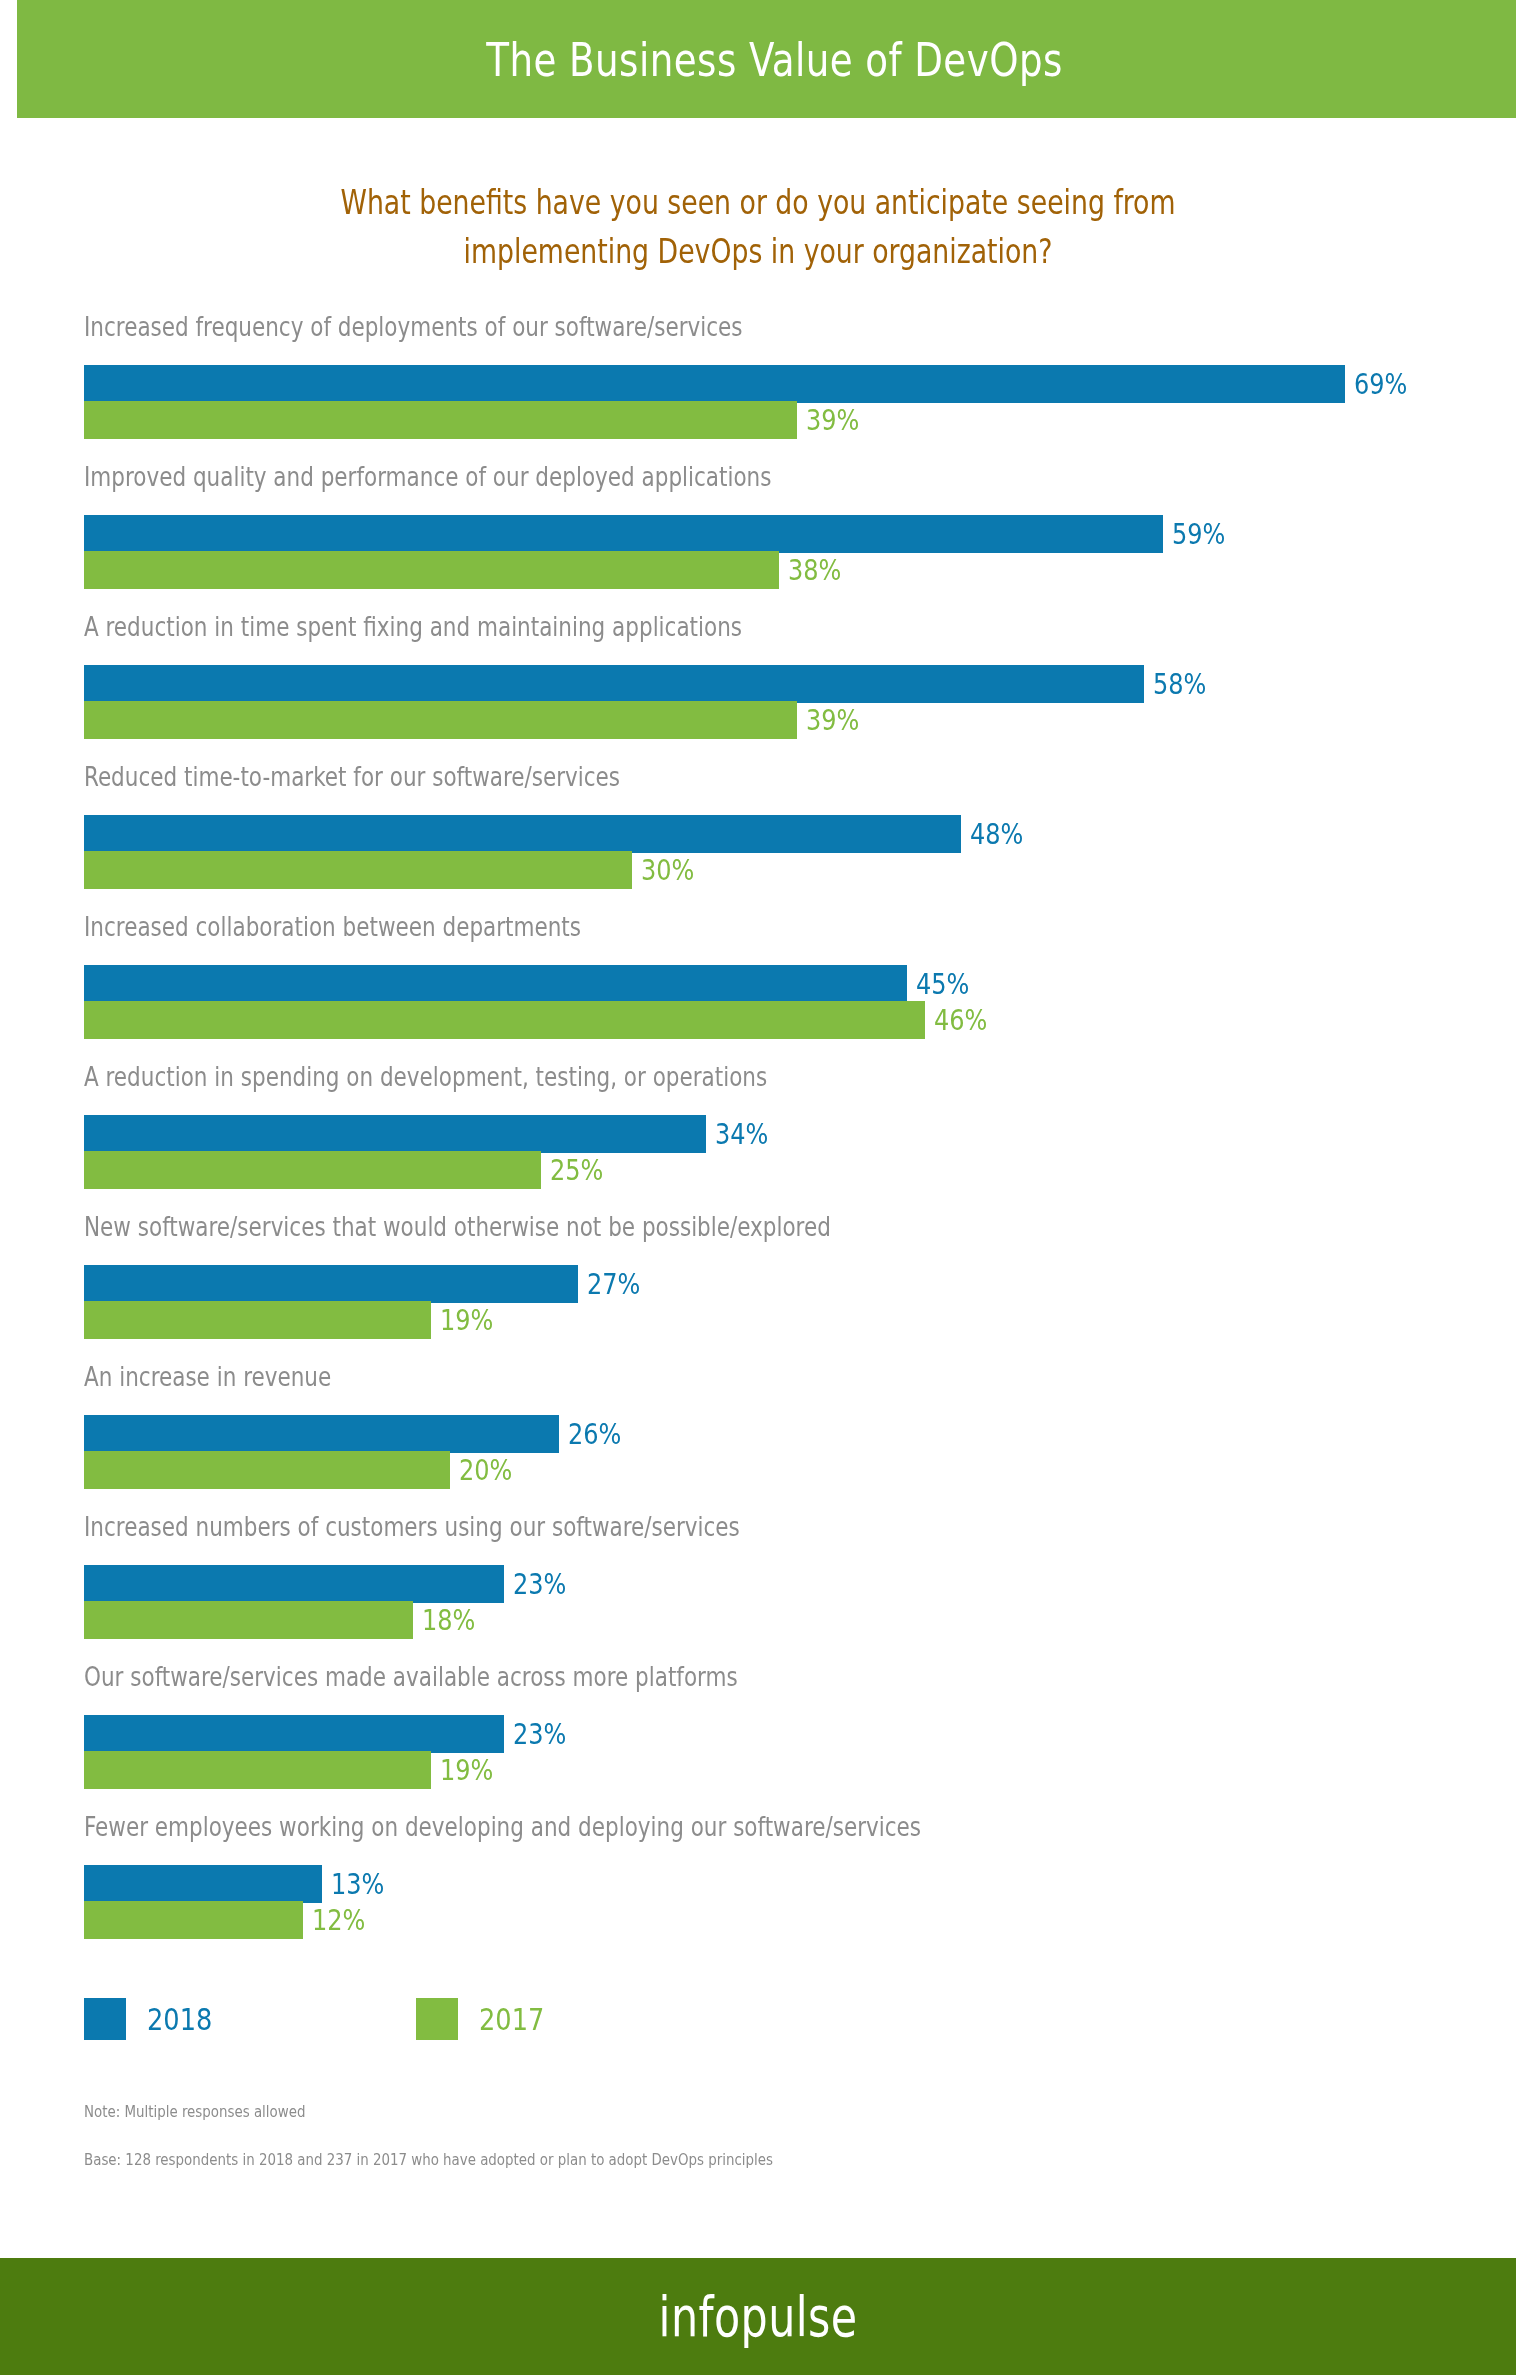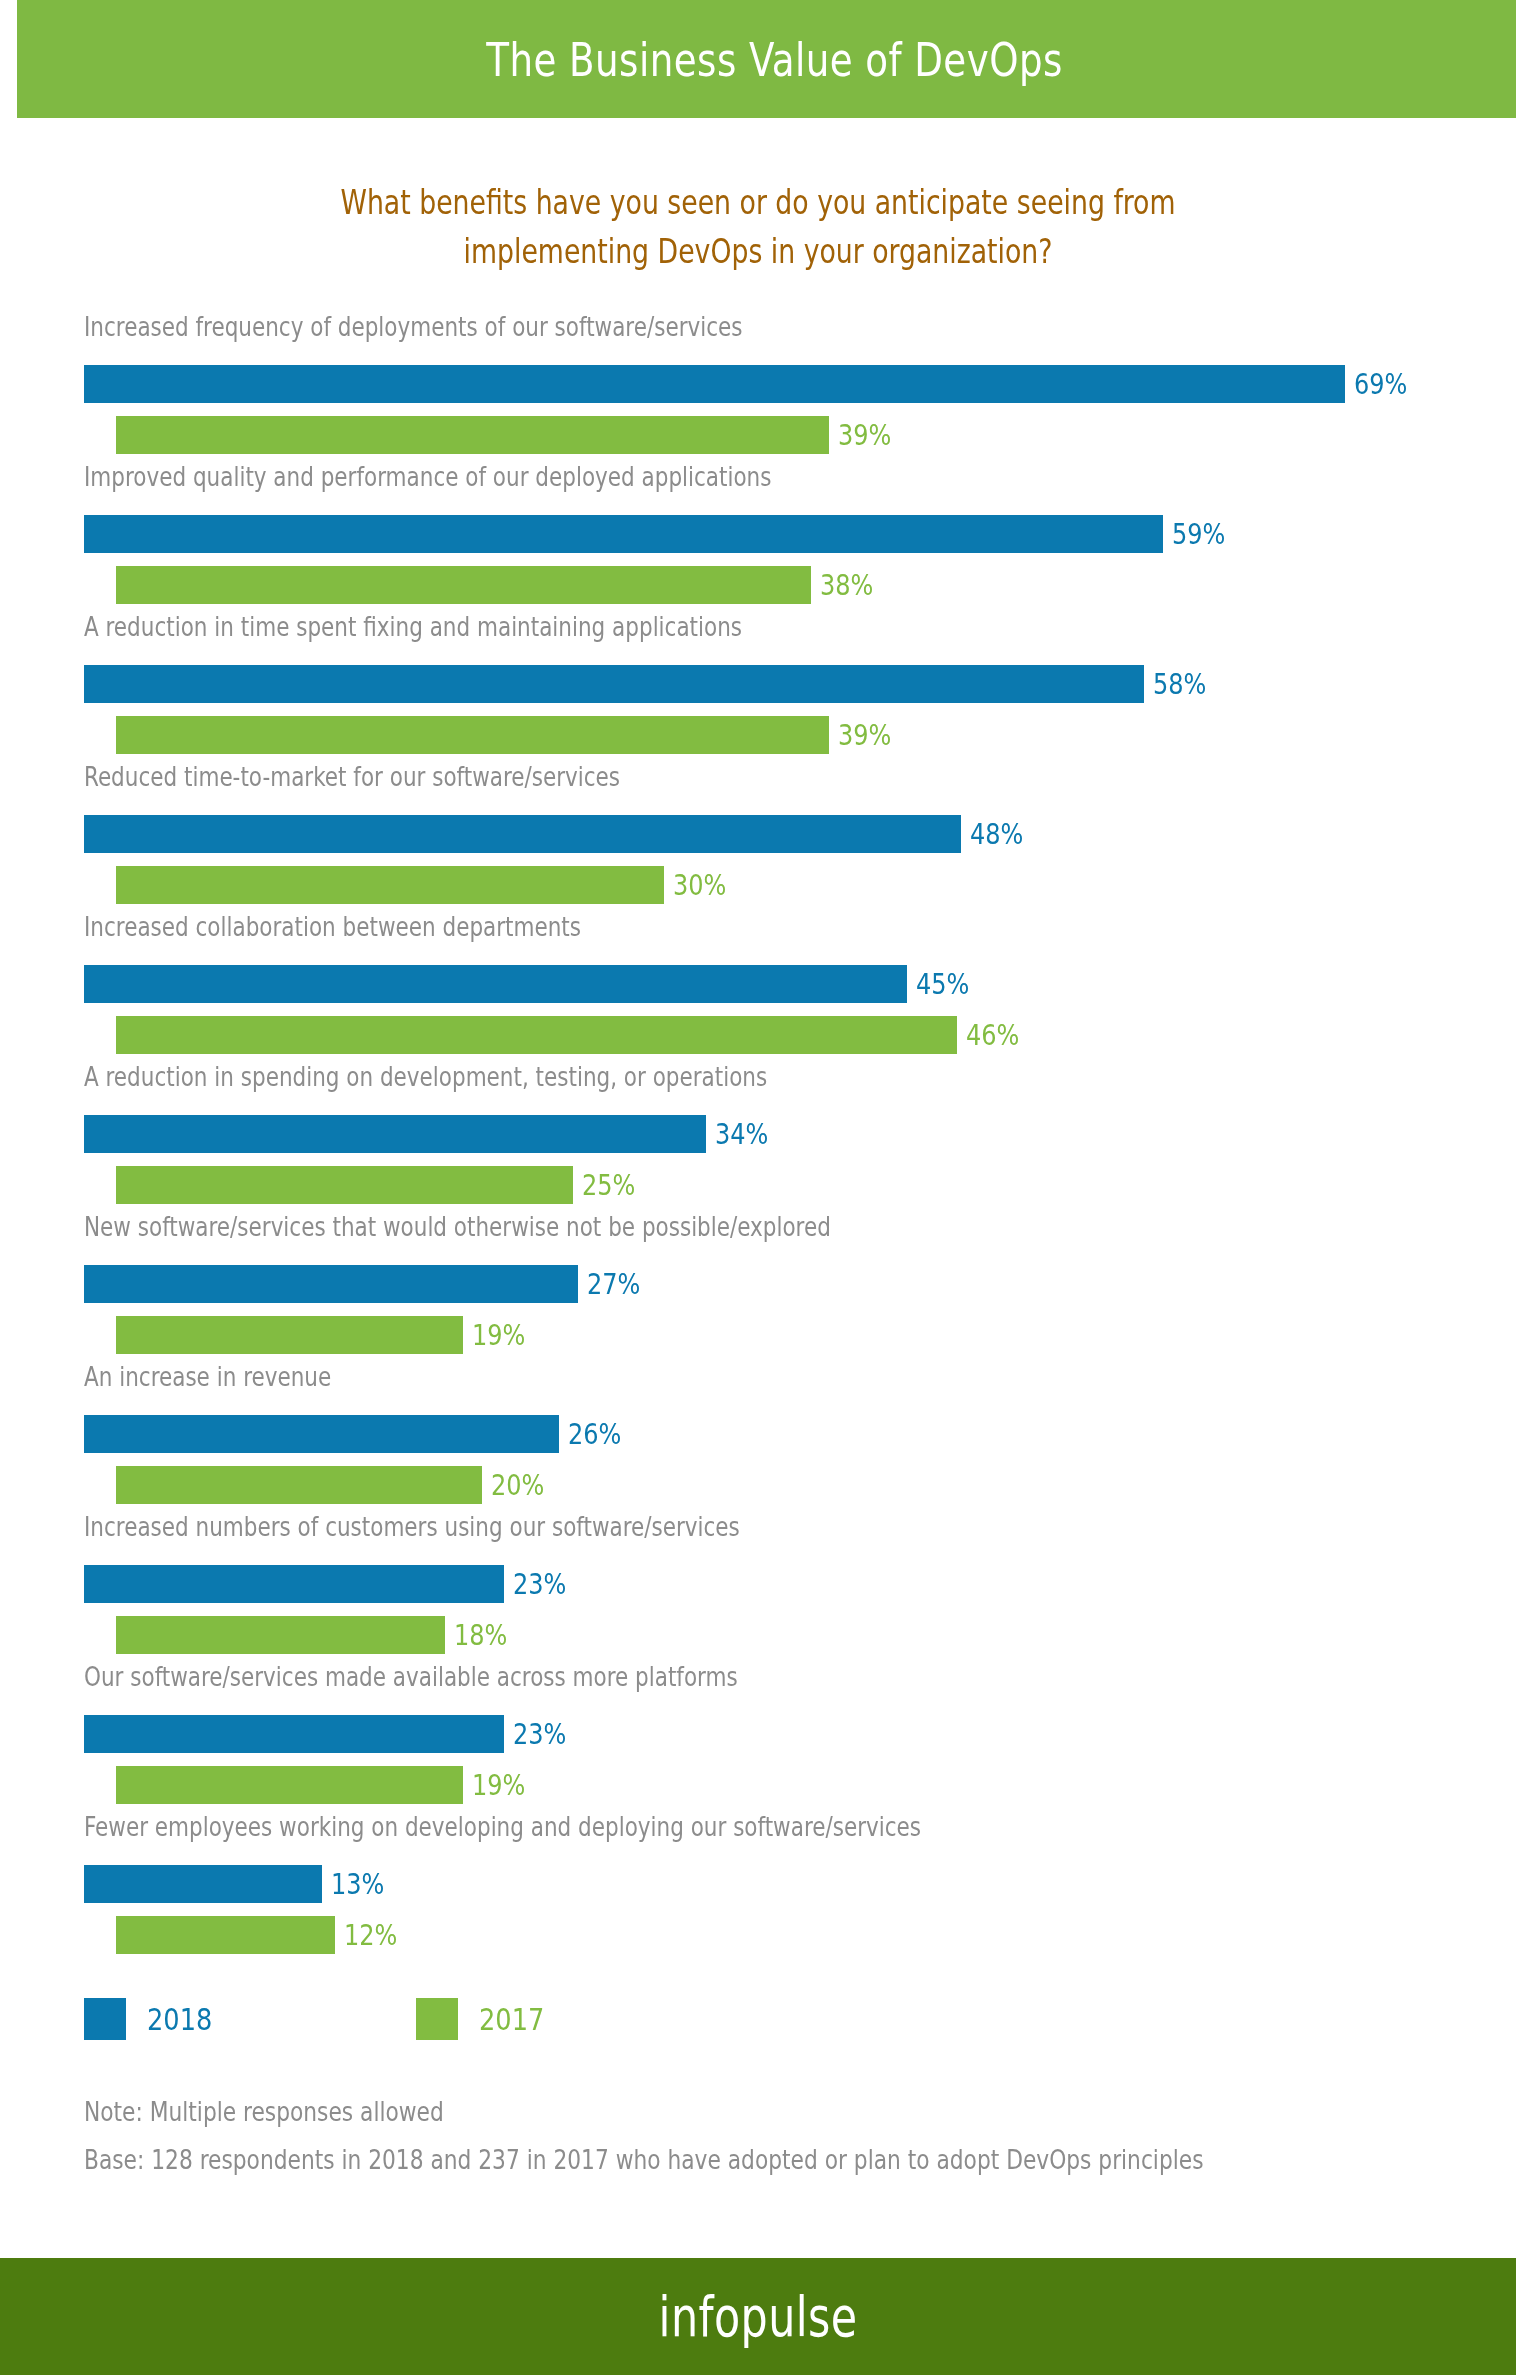--- a/index.html
+++ b/index.html
@@ -56,21 +56,21 @@
     white-space:nowrap;
     transform-origin:left top;
     transform:scaleX(0.92);
   }
   .bar-row{
     position:absolute;left:84px;
     height:38px;
     display:flex;align-items:center;
   }
   .bar-row.blue{top:53px;}
-  .bar-row.green{top:104px;margin-left:32px;}
+  .bar-row.green{top:89px;}
   .bar{
     height:38px;
     display:block;
   }
   .bar.blue{background:#0B79AF;}
   .bar.green{background:#82BC41;}
   .bar-value{
     margin-left:9px;
     font-size:29px;
     line-height:38px;
@@ -95,21 +95,21 @@
     margin-left:21px;font-size:31px;line-height:42px;
     transform:scaleX(0.92);transform-origin:left center;
   }
   .legend-label.blue{color:#0B79AF;}
   .legend-label.green{color:#82BC41;}
 
   
   .notes{
     position:absolute;left:84px;top:2088px;width:1380px;
     color:#8C8C8C;
-    font-size:26px;
+    font-size:16px;
     line-height:48px;
   }
   .notes div{transform:scaleX(0.93);transform-origin:left center;}
 
   
   .footer-band{
     position:absolute;left:0;top:2258px;width:1516px;height:117px;
     background:#4d7c0f;
     display:flex;align-items:center;justify-content:center;
   }

